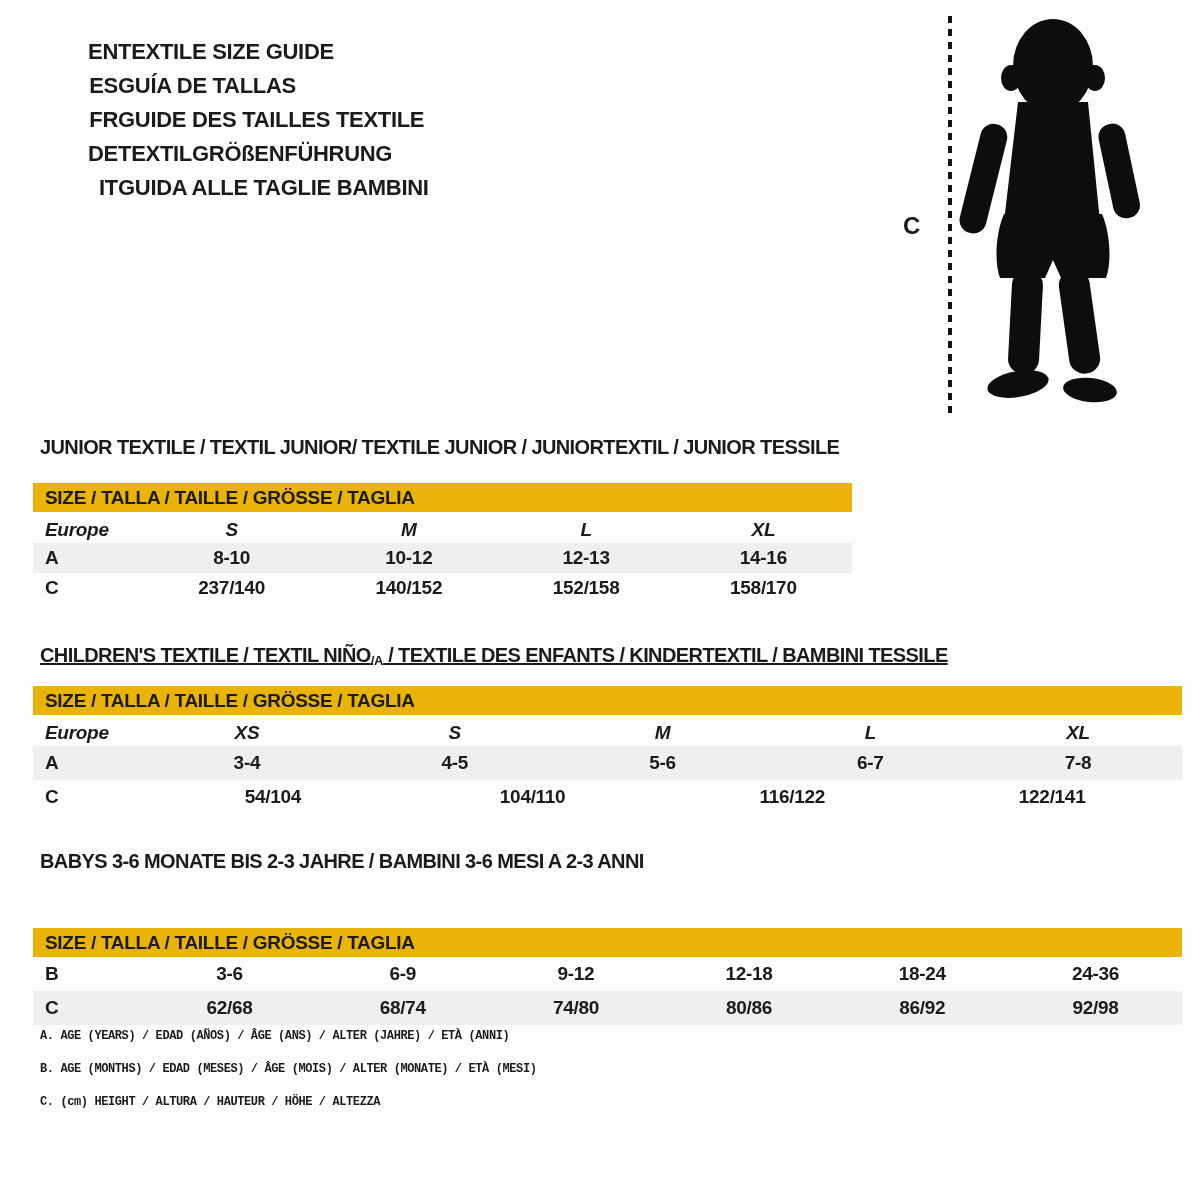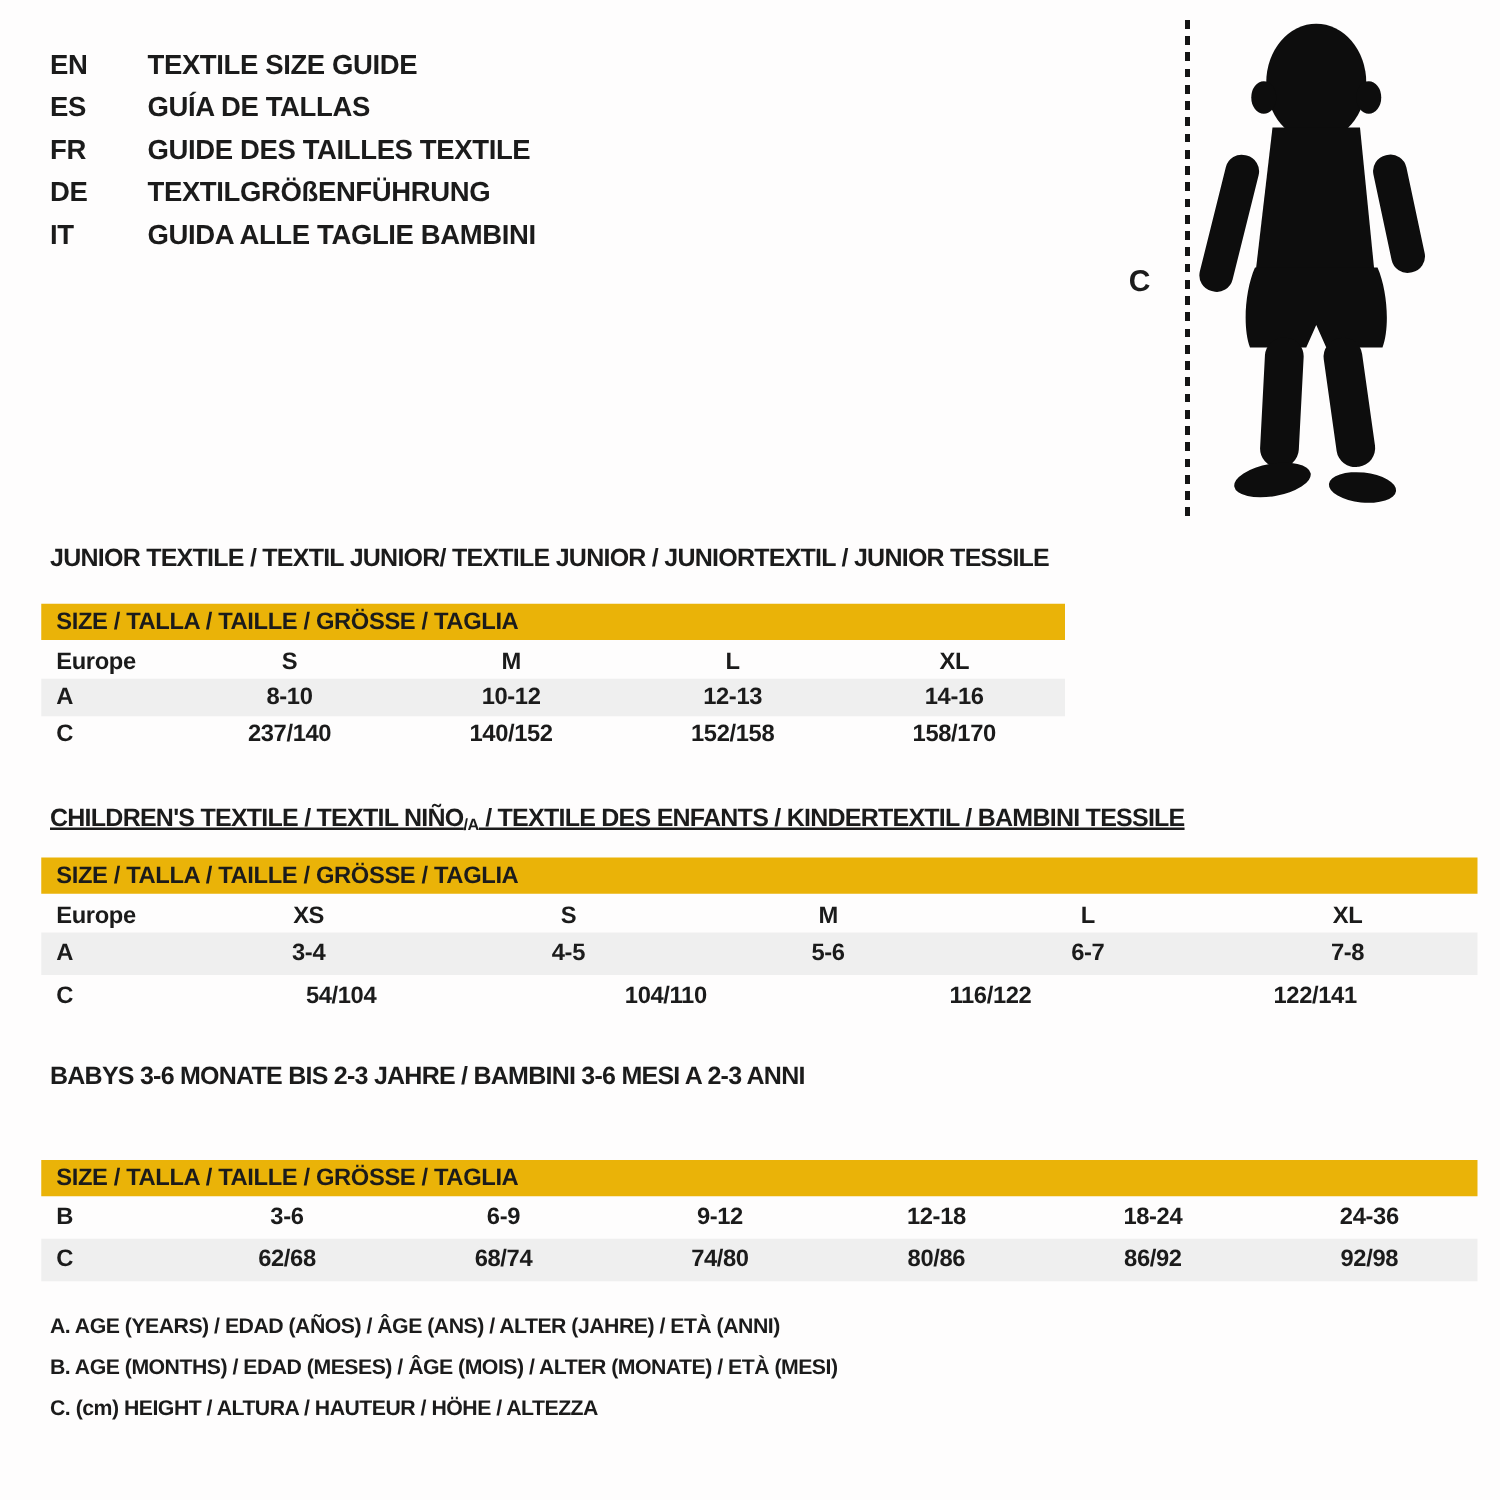--- a/index.html
+++ b/index.html
@@ -6,21 +6,21 @@
   body{
     width:1200px;height:1200px;position:relative;overflow:hidden;
     background:#fefdfd;color:#1b1b1b;
     font-family:"Liberation Sans", sans-serif;font-weight:bold;
   }
   .abs{position:absolute;}
 
   
   .langs{left:40px;top:35px;}
   .lang-row{display:flex;line-height:34px;font-size:22px;letter-spacing:-0.3px;}
-  .lang-code{width:78px;}
+  .lang-code{width:78px;text-align:right;}
 
   
   .meas-line{
     left:948px;top:16px;width:4px;height:400px;
     background:repeating-linear-gradient(to bottom,#141414 0 7px,transparent 7px 13px);
   }
   .c-label{left:903px;top:212px;font-size:24px;}
   .silhouette{left:958px;top:12px;}
 
   
@@ -29,31 +29,31 @@
   #children-heading{left:40px;top:643px;text-decoration:underline;}
   #babies-heading{left:40px;top:846px;line-height:31px;}
   .sub{font-size:13px;vertical-align:-3px;letter-spacing:-0.3px;}
 
   
   .band{background:#eab308;height:29px;line-height:29px;padding-left:12px;
         font-size:19px;letter-spacing:-0.3px;}
   .trow{display:flex;font-size:19px;letter-spacing:-0.3px;}
   .trow .label{width:110px;padding-left:12px;box-sizing:border-box;text-align:left;}
   .trow .cell{flex:1;text-align:center;}
-  .header-row{height:31px;line-height:35px;}
+  .header-row{height:31px;line-height:35px;font-style:italic;}
   .data-row{height:30px;line-height:30px;}
   .shaded{background:#efefef;}
   #junior-table{left:33px;top:483px;width:819px;}
   #children-table{left:33px;top:686px;width:1149px;}
   #children-table .data-row{height:34px;line-height:34px;}
   #babies-table{left:33px;top:928px;width:1149px;}
   #babies-table .data-row{height:34px;line-height:34px;}
 
   
-  .legend{left:40px;top:1044px;font-size:17px;line-height:33px;letter-spacing:-0.4px;}
+  .legend{left:40px;top:1020px;font-size:12px;line-height:33px;letter-spacing:-0.4px;font-family:Liberation Mono, monospace;}
 </style>
 </head>
 <body>
 
 <div class="abs langs">
   <div class="lang-row">
     <div class="lang-code">EN</div>
     <div class="lang-title">TEXTILE SIZE GUIDE</div>
   </div>
   <div class="lang-row">

